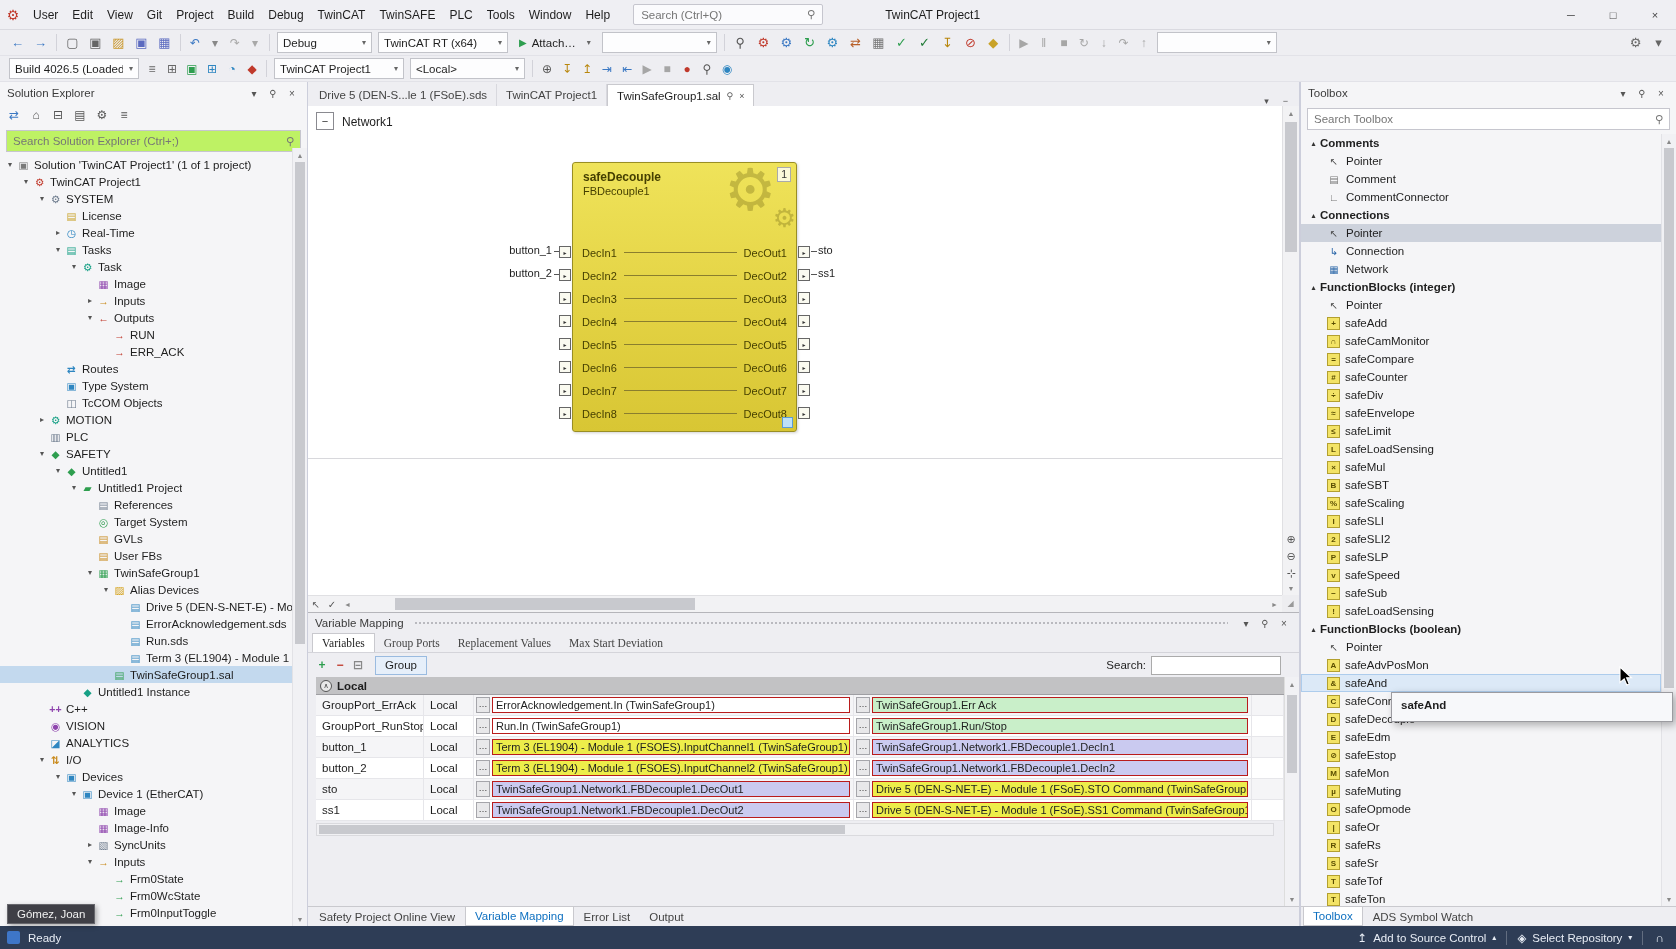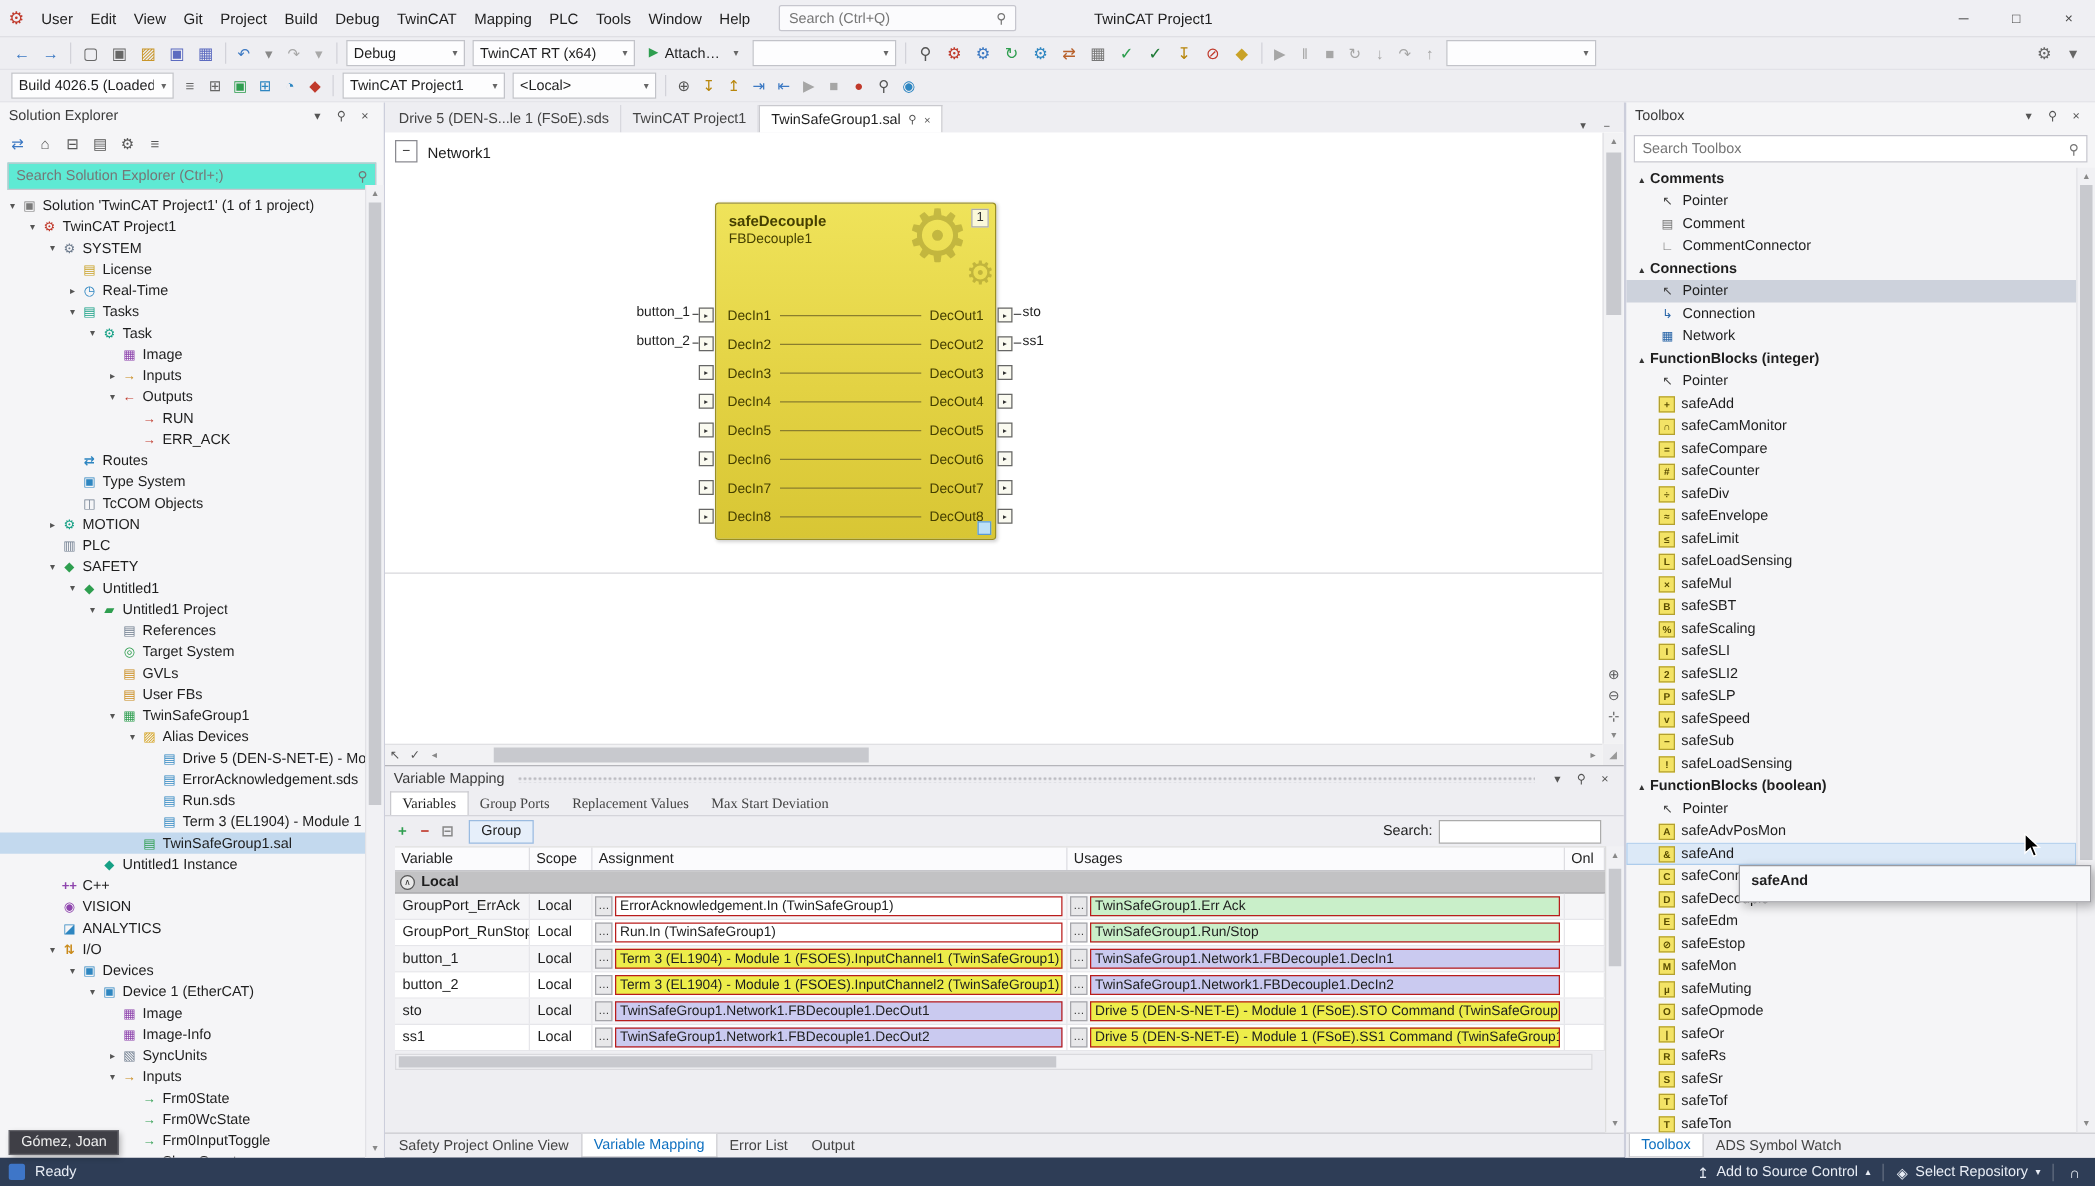--- a/index.html
+++ b/index.html
@@ -39,21 +39,21 @@
   .main { flex:1; display:flex; min-height:0; }
 
   
   .panel-head { height:22px; display:flex; align-items:center; padding:0 7px; font-size:11.5px; color:#3B3B3B;justify-content:center; }
   .ph-icons { margin-left:auto; display:flex; gap:3px; }
   .ph-ic { width:16px; height:16px; display:flex; align-items:center; justify-content:center; font-size:10px; color:#555; }
 
   
   .sol-explorer { width:308px; flex:none; background:#F5F5F7; border-right:1px solid #CCCEDB; display:flex; flex-direction:column; position:relative; }
   .se-toolbar { height:22px; display:flex; align-items:center; padding:0 4px; gap:2px; }
-  .se-search { height:22px; margin:4px 6px; border:1px solid #C6C6CE; background:#5eead4; display:flex; align-items:center; padding:0 6px; }
+  .se-search { height:22px; margin:4px 6px; border:1px solid #C6C6CE; background:#bef264; display:flex; align-items:center; padding:0 6px; }
   .se-search-text { flex:1; color:#767676; font-size:11.5px; white-space:nowrap; overflow:hidden; }
   .search-ic { color:#767676; font-size:11px; }
   .se-tree { flex:1; overflow:hidden; position:relative; padding-right:15px; }
   .se-row { height:17px; display:flex; align-items:center; white-space:nowrap; overflow:hidden; font-size:11.5px; }
   .se-row.sel { background:#C3D9EE; }
   .se-arr { width:12px; flex:none; font-size:8px; color:#555; display:inline-flex; justify-content:center; }
   .se-ico { width:15px; flex:none; display:inline-flex; justify-content:center; font-size:10.5px; font-weight:bold; }
   .se-lbl { margin-left:3px; overflow:hidden; }
   .se-scroll { position:absolute; right:0; top:66px; bottom:0; width:15px; background:#F1F1F4; border-left:1px solid #E2E2E6; }
   .se-thumb { position:absolute; left:2px; right:2px; top:14px; height:62%; background:#C8C9CE; }
@@ -209,21 +209,21 @@
     <nav class="menus">
 
     <span class="menu-item">User</span>
         <span class="menu-item">Edit</span>
         <span class="menu-item">View</span>
         <span class="menu-item">Git</span>
         <span class="menu-item">Project</span>
         <span class="menu-item">Build</span>
         <span class="menu-item">Debug</span>
         <span class="menu-item">TwinCAT</span>
-        <span class="menu-item">Mapping</span>
+        <span class="menu-item">TwinSAFE</span>
         <span class="menu-item">PLC</span>
         <span class="menu-item">Tools</span>
         <span class="menu-item">Window</span>
         <span class="menu-item">Help</span>
       </nav>
     <div class="tb-search">
       <span class="tb-search-text">Search (Ctrl+Q)</span>
       <span class="tb-search-ic">⚲</span>
     </div>
     <span class="tb-title">TwinCAT Project1</span>
@@ -821,27 +821,20 @@
               <span class="vm-tbtn" style="color: rgb(136, 136, 136);">⊟</span>
             </span>
           <span class="grp-btn">Group</span>
           <span class="vm-search">
             <span class="vm-search-label">Search:</span>
             <input class="vm-search-input" style="">
           </span>
         </div>
         <div class="vm-body">
           <div class="vm-grid-col">
-            <div class="vh-row">
-              <div class="vh-cell cv">Variable</div>
-              <div class="vh-cell cs">Scope</div>
-              <div class="vh-cell ca">Assignment</div>
-              <div class="vh-cell cu">Usages</div>
-              <div class="vh-cell co">Onl</div>
-            </div>
             <div class="vgroup">
               <span class="vgroup-ico">∧</span>
               <span class="vgroup-lbl">Local</span>
             </div>
             <div class="vm-rows">
 
                 <div class="vrow">
                   <div class="vcell cv">GroupPort_ErrAck</div>
                   <div class="vcell cs">Local</div>
                   <div class="vcell ca">

